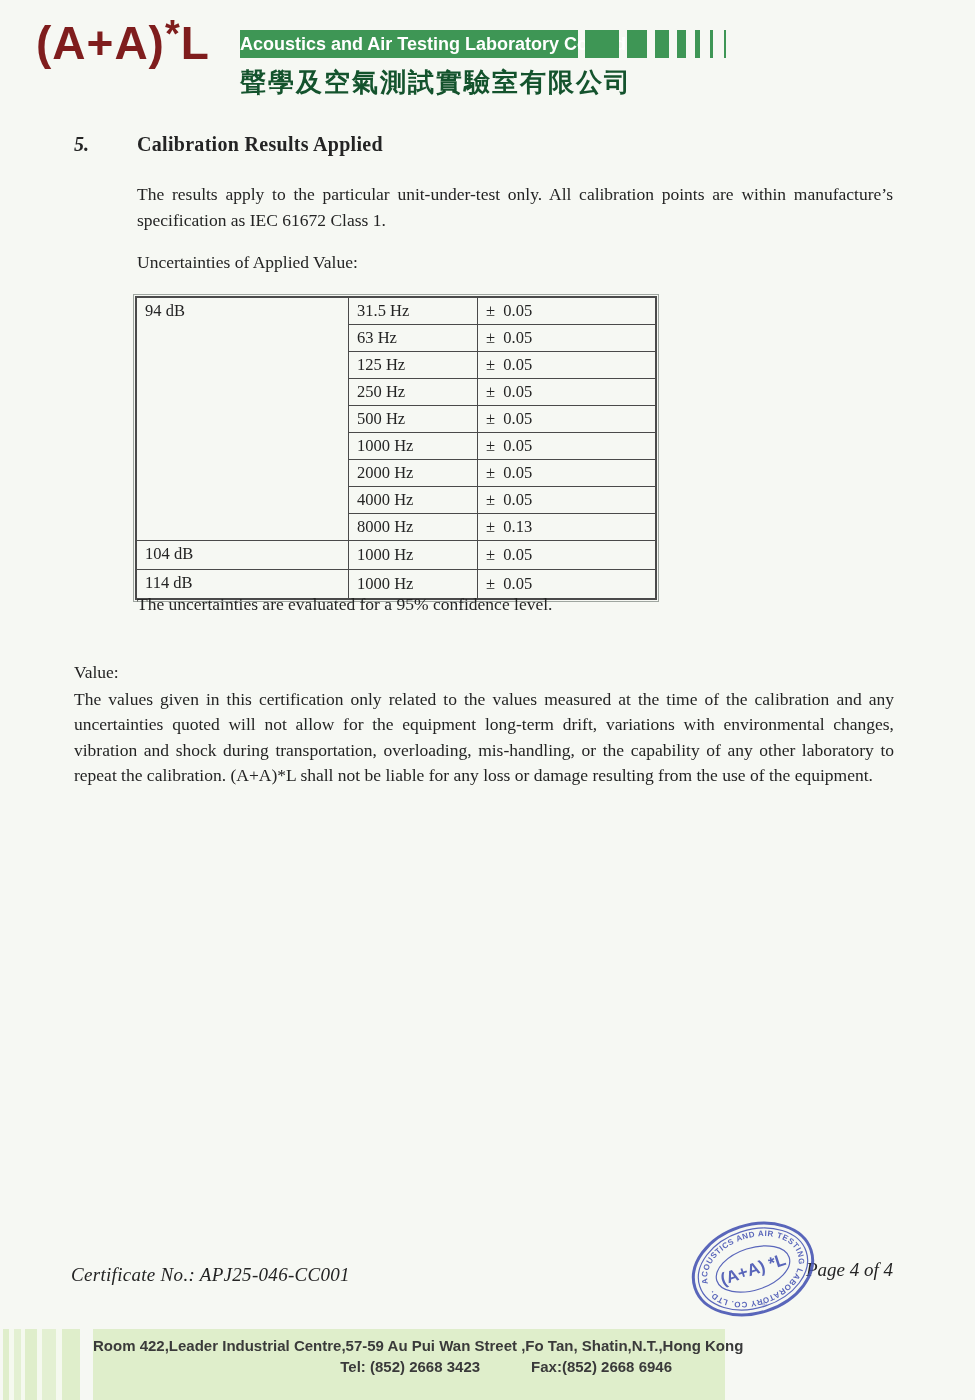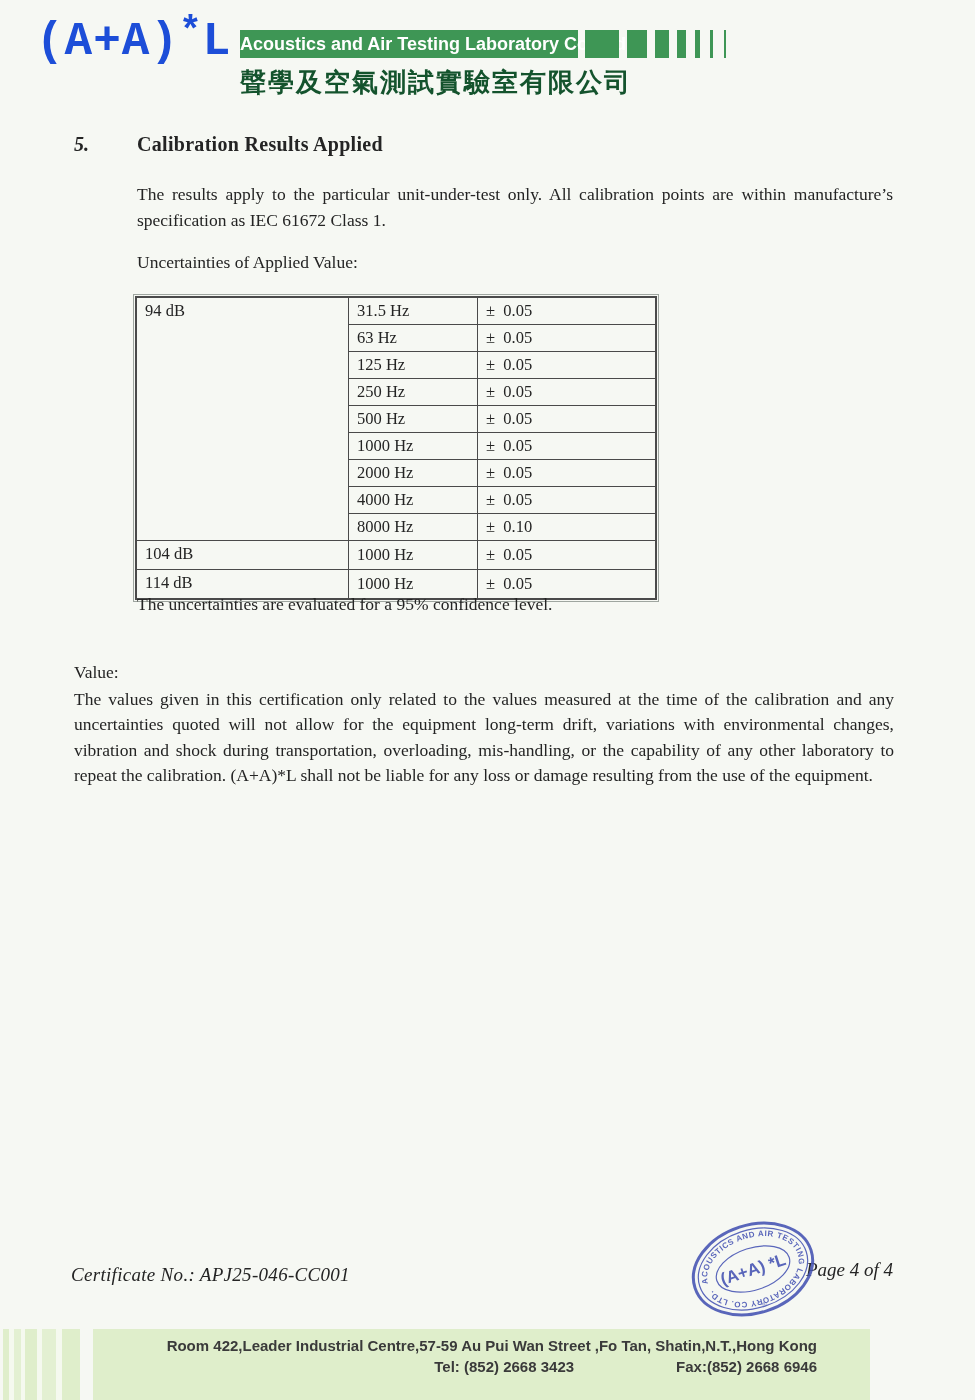--- a/index.html
+++ b/index.html
@@ -7,22 +7,22 @@
     position:relative;
     width:975px;height:1400px;
     background:#f6f8f3;
     font-family:"Liberation Serif", serif;
     color:#242424;
     overflow:hidden;
   }
   
   .logo{
     position:absolute;left:36px;top:16px;
-    font-family:Liberation Mono, monospace;
-    font-weight:bold;font-size:46px;color:#1d4ed8;
+    font-family:Liberation Sans, sans-serif;
+    font-weight:bold;font-size:46px;color:#7f1d1d;
     white-space:nowrap;letter-spacing:1px;
   }
   .logo .star{display:inline-block;position:relative;top:-12px;font-size:38px;}
   .banner{
     position:absolute;left:240px;top:30px;width:338px;height:28px;
     background:#3e9655;color:#ffffff;
     font-family:"Liberation Sans", sans-serif;font-weight:bold;
     font-size:18px;line-height:28px;text-align:center;white-space:nowrap;
   }
   .company-zh{
@@ -69,27 +69,27 @@
   .footer-stripes{
     position:absolute;left:3px;top:1329px;width:90px;height:71px;
     background:linear-gradient(90deg,
       #dfeecb 0 6px,  #f5f9ef 6px 11px,
       #e3f0d2 11px 18px, #f5f9ef 18px 22px,
       #dfeecb 22px 34px, #f5f9ef 34px 39px,
       #e3f0d2 39px 53px, #f5f9ef 53px 59px,
       #dfeecb 59px 77px, #f6f8f3 77px 90px);
   }
   .footer-main{
-    position:absolute;left:93px;top:1329px;width:777px;height:71px;
+    position:absolute;left:93px;top:1329px;width:632px;height:71px;
     background:#dfeecb;
     font-family:"Liberation Sans", sans-serif;font-weight:bold;
     font-size:15px;color:#3a3a3a;
   }
   .footer-lines{padding:6px 53px 0 0;text-align:right;line-height:21px;white-space:nowrap;}
-  .footer-lines .gap-tel{margin-right:102px;}
+  .footer-lines .gap-tel{margin-right:51px;}
   .footer-lines .gap-home{margin-right:30px;}
 </style>
 </head>
 <body>
 
 <div class="logo"><span>(A+A)</span><span class="star">*</span><span>L</span></div>
 
 <div class="banner">Acoustics and Air Testing Laboratory Co. Ltd.</div>
 <div class="company-zh">聲學及空氣測試實驗室有限公司</div>
 
@@ -139,21 +139,21 @@
     <tr>
       <td class="freq-cell">2000 Hz</td>
       <td class="unc-cell">±  0.05</td>
     </tr>
     <tr>
       <td class="freq-cell">4000 Hz</td>
       <td class="unc-cell">±  0.05</td>
     </tr>
     <tr>
       <td class="freq-cell">8000 Hz</td>
-      <td class="unc-cell">±  0.10</td>
+      <td class="unc-cell">±  0.13</td>
     </tr>
     <tr>
       <td class="level-cell">104 dB</td>
       <td class="freq-cell">1000 Hz</td>
       <td class="unc-cell">±  0.05</td>
     </tr>
     <tr>
       <td class="level-cell">114 dB</td>
       <td class="freq-cell">1000 Hz</td>
       <td class="unc-cell">±  0.05</td>

